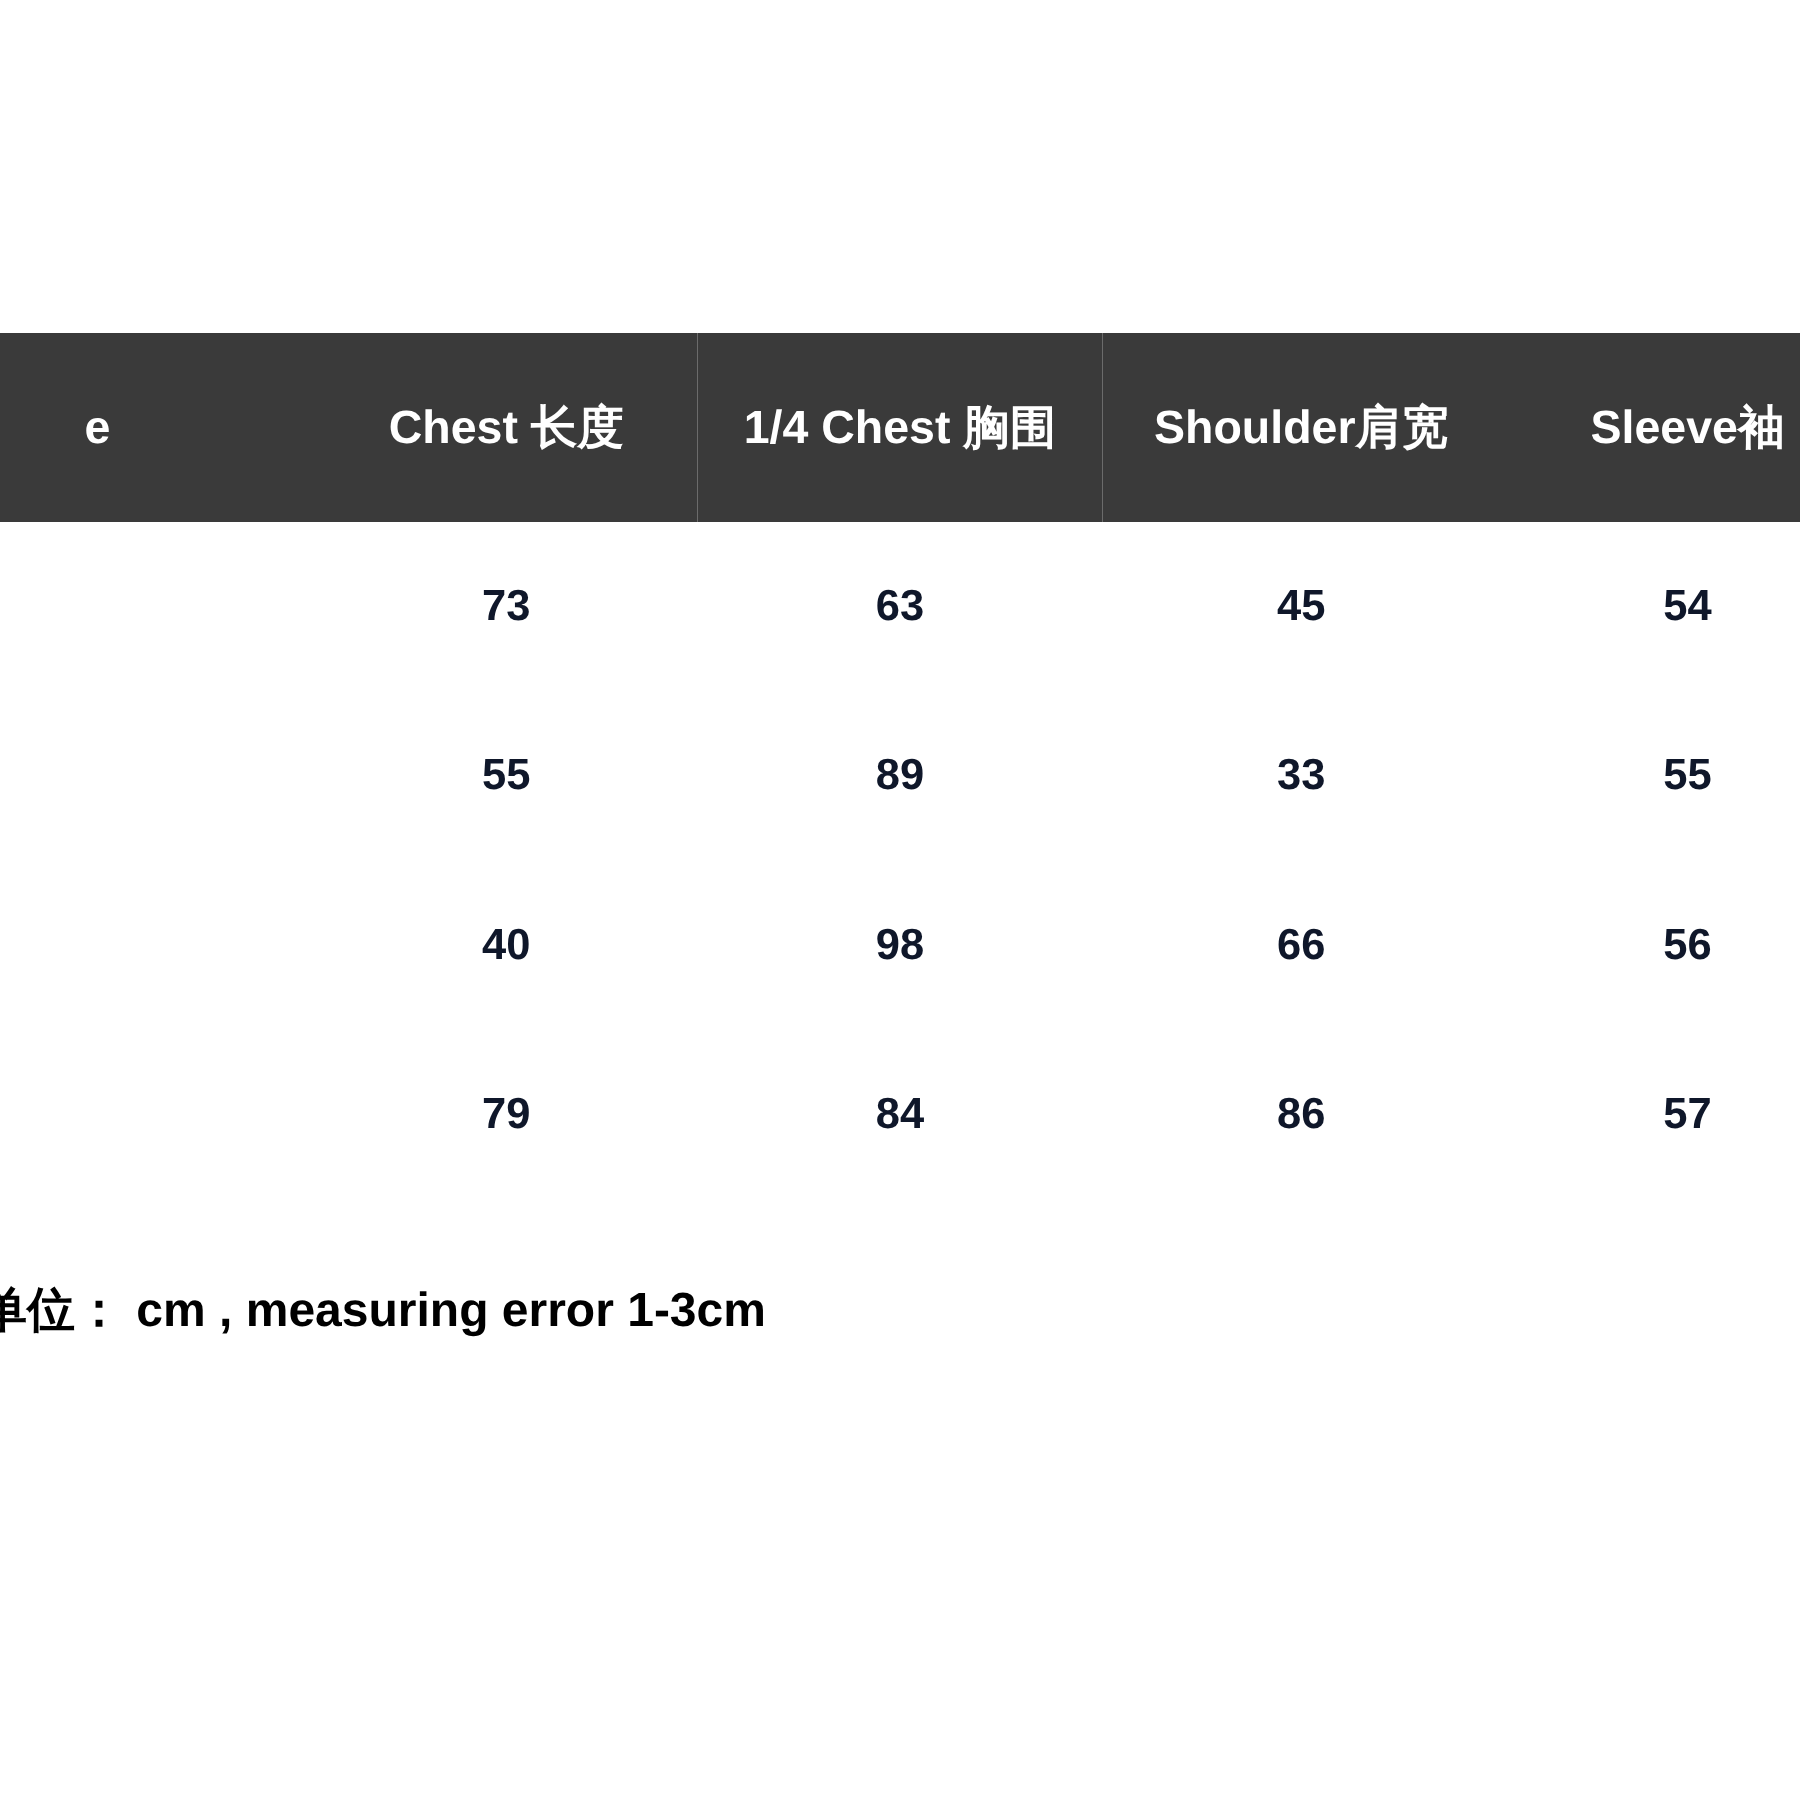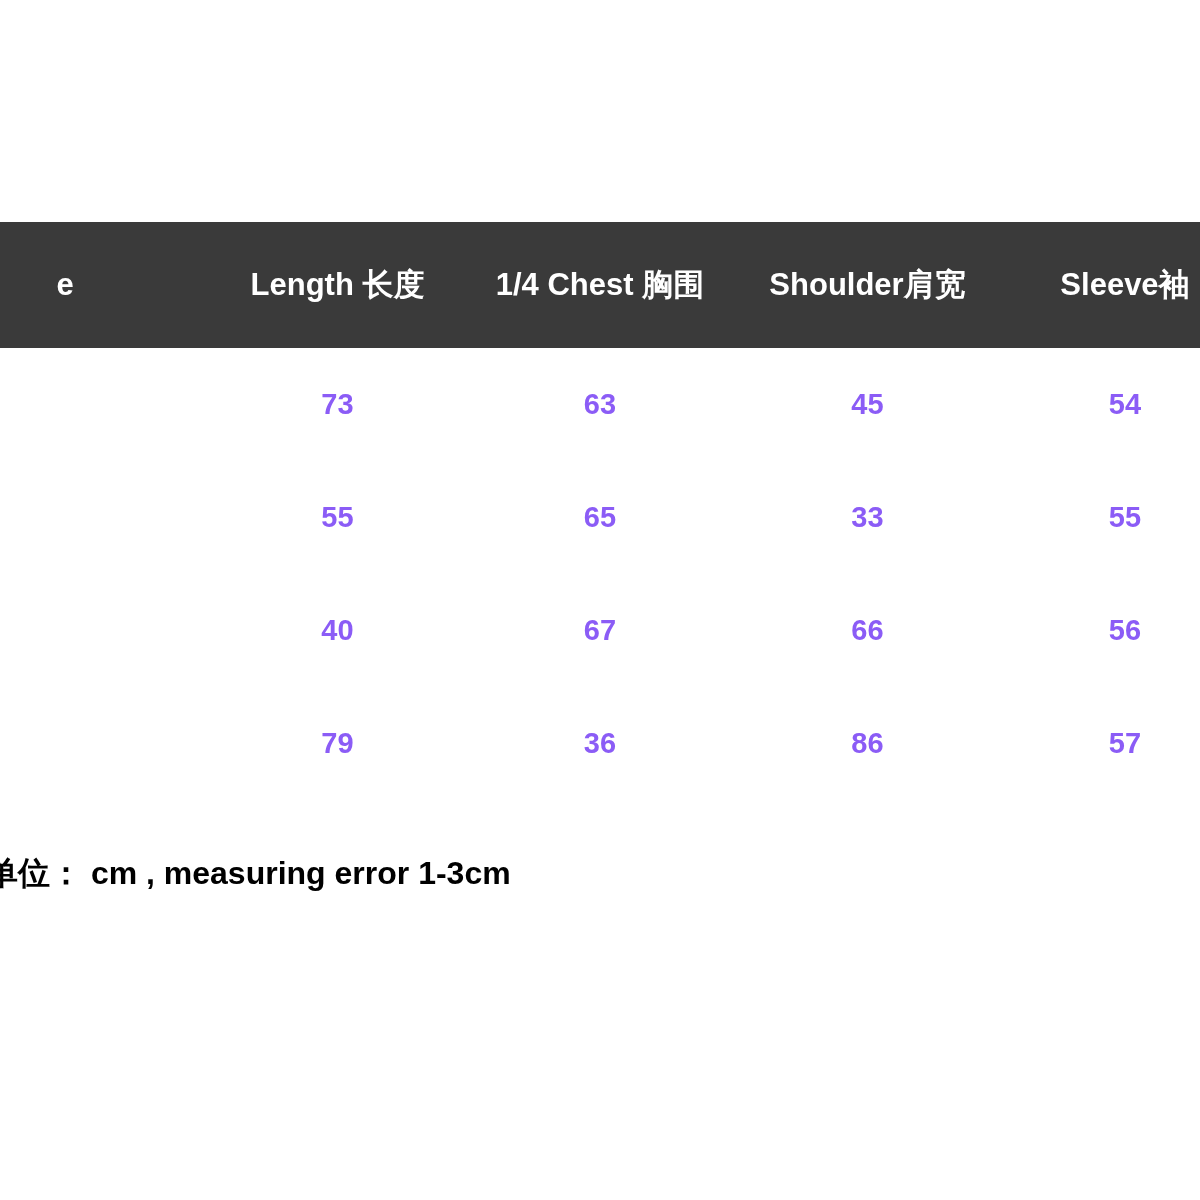--- a/index.html
+++ b/index.html
@@ -43,21 +43,21 @@
     font-weight: bold;
     height: 126px;
     vertical-align: middle;
     text-align: center;
     letter-spacing: 0px;
     padding: 0;
   }
 
   table.size-table tbody td {
     background: #ffffff;
-    color: #8b5cf6;
+    color: #0f172a;
     font-size: 29px;
     font-weight: bold;
     height: 113px;
     text-align: center;
     vertical-align: middle;
     padding: 0;
   }
 
   
   col.c-size   { width: 290px; }
@@ -87,52 +87,52 @@
       <colgroup>
         <col class="c-size">
         <col class="c-len">
         <col class="c-chest">
         <col class="c-should">
         <col class="c-sleeve">
       </colgroup>
       <thead>
         <tr>
           <th>e</th>
-          <th>Length 长度</th>
+          <th>Chest 长度</th>
           <th>1/4 Chest 胸围</th>
           <th>Shoulder肩宽</th>
           <th>Sleeve袖</th>
         </tr>
       </thead>
       <tbody>
         <tr>
           <td></td>
           <td>73</td>
           <td>63</td>
           <td>45</td>
           <td>54</td>
         </tr>
         <tr>
           <td></td>
           <td>55</td>
-          <td>65</td>
+          <td>89</td>
           <td>33</td>
           <td>55</td>
         </tr>
         <tr>
           <td></td>
           <td>40</td>
-          <td>67</td>
+          <td>98</td>
           <td>66</td>
           <td>56</td>
         </tr>
         <tr>
           <td></td>
           <td>79</td>
-          <td>36</td>
+          <td>84</td>
           <td>86</td>
           <td>57</td>
         </tr>
       </tbody>
     </table>
   </div>
 
   <div class="note">单位： cm , measuring error 1-3cm</div>
 
 </div>

